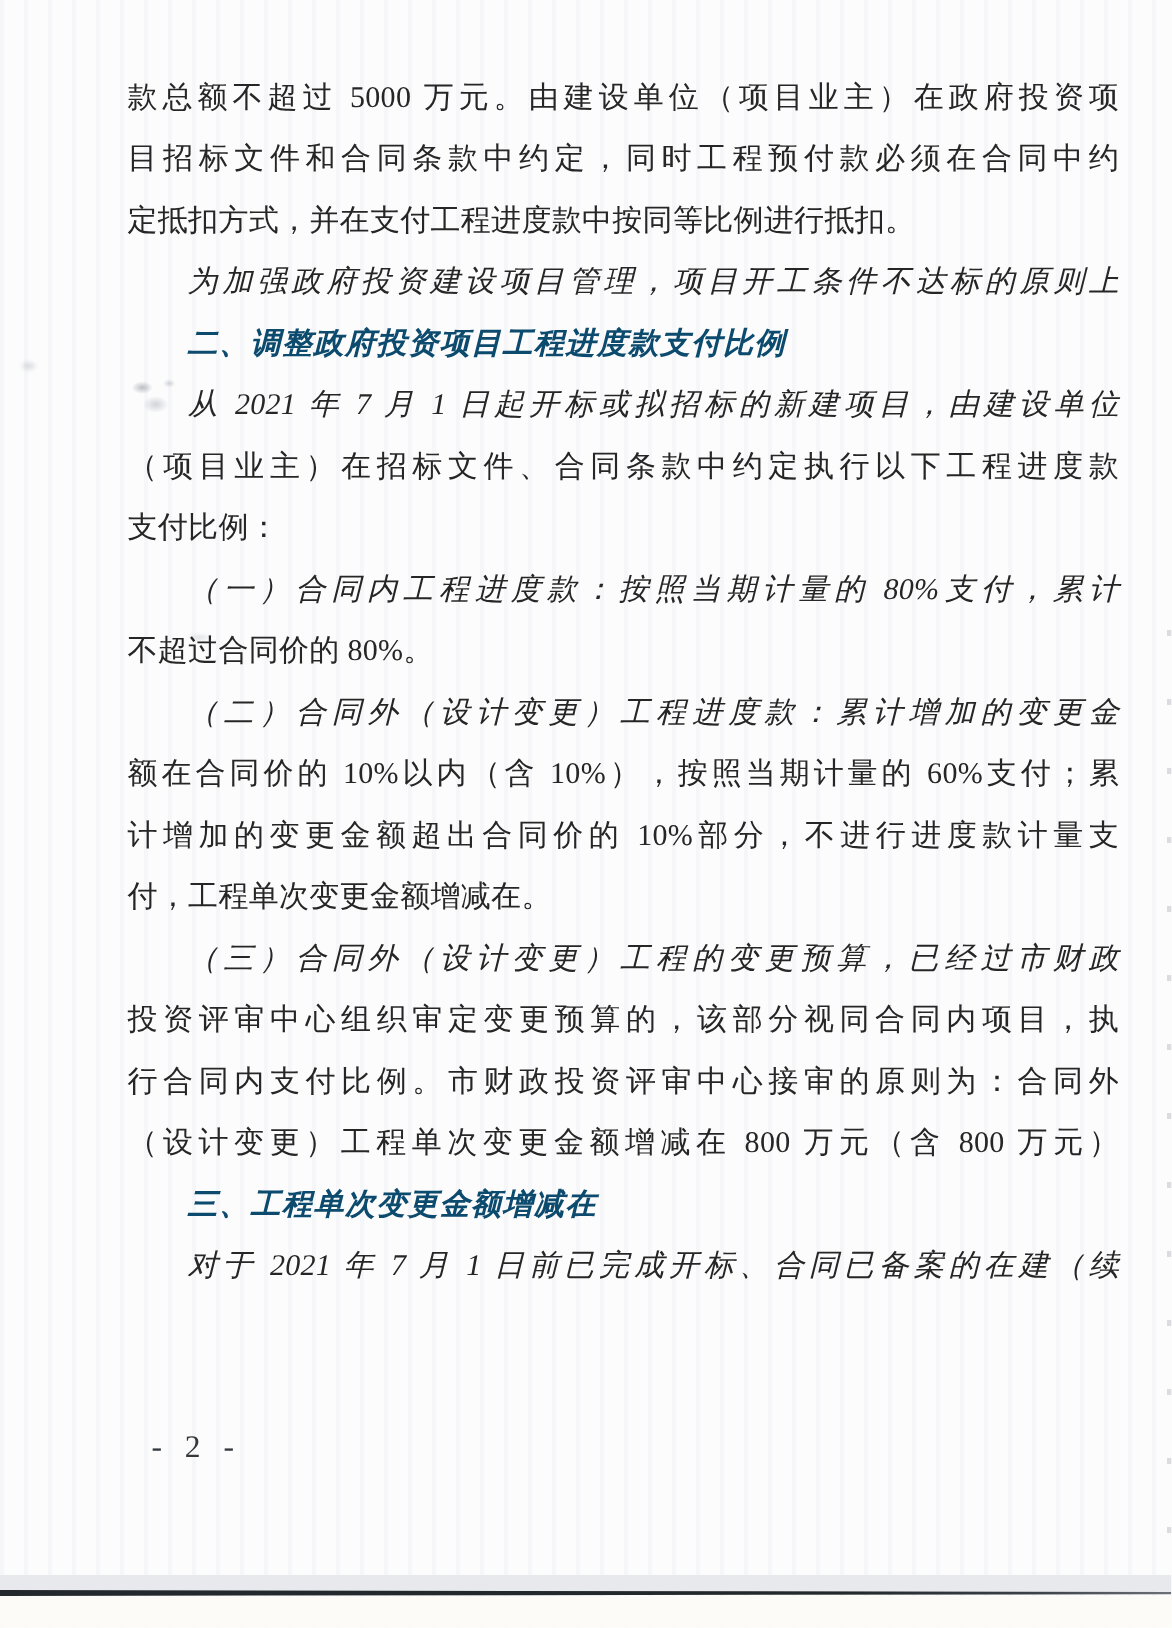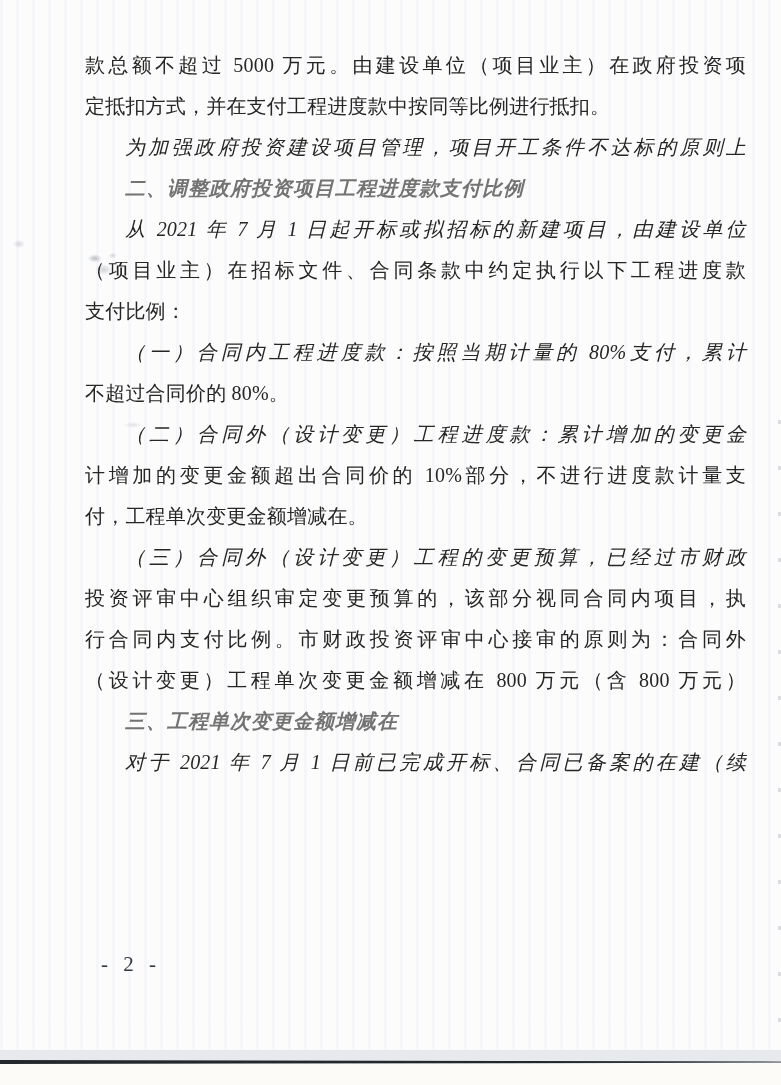--- a/index.html
+++ b/index.html
@@ -50,21 +50,21 @@
     text-justify: inter-ideograph;
   }
   .line.indent {
     text-indent: 2em;
     font-style: italic;
   }
   .line.heading {
     font-family: "Liberation Sans", "DejaVu Sans", sans-serif;
     font-weight: 700;
     letter-spacing: 1px;
-    color: #737373;
+    color: #0c4a6e;
   }
 
   .page-number {
     position: absolute;
     left: 101px;
     top: 952px;
     font-size: 21px;
     letter-spacing: 5px;
     color: #33383c;
     font-family: "Liberation Serif", "DejaVu Serif", serif;
@@ -152,29 +152,31 @@
 
 <div class="page">
 
   <div class="smudge-b"></div>
   <div class="smudge-a"></div>
   <div class="smudge-c"></div>
   <div class="right-edge-dots"></div>
 
   <div class="text-column">
     <div class="line justify">款总额不超过 5000 万元。由建设单位（项目业主）在政府投资项</div>
+    <div class="line justify">目招标文件和合同条款中约定，同时工程预付款必须在合同中约</div>
     <div class="line">定抵扣方式，并在支付工程进度款中按同等比例进行抵扣。</div>
     <div class="line indent justify">为加强政府投资建设项目管理，项目开工条件不达标的原则上</div>
     <div class="line indent heading">二、调整政府投资项目工程进度款支付比例</div>
     <div class="line indent justify">从 2021 年 7 月 1 日起开标或拟招标的新建项目，由建设单位</div>
     <div class="line justify">（项目业主）在招标文件、合同条款中约定执行以下工程进度款</div>
     <div class="line">支付比例：</div>
     <div class="line indent justify">（一）合同内工程进度款：按照当期计量的 80%支付，累计</div>
     <div class="line">不超过合同价的 80%。</div>
     <div class="line indent justify">（二）合同外（设计变更）工程进度款：累计增加的变更金</div>
+    <div class="line justify">额在合同价的 10%以内（含 10%），按照当期计量的 60%支付；累</div>
     <div class="line justify">计增加的变更金额超出合同价的 10%部分，不进行进度款计量支</div>
     <div class="line">付，工程单次变更金额增减在。</div>
     <div class="line indent justify">（三）合同外（设计变更）工程的变更预算，已经过市财政</div>
     <div class="line justify">投资评审中心组织审定变更预算的，该部分视同合同内项目，执</div>
     <div class="line justify">行合同内支付比例。市财政投资评审中心接审的原则为：合同外</div>
     <div class="line justify">（设计变更）工程单次变更金额增减在 800 万元（含 800 万元）</div>
     <div class="line indent heading">三、工程单次变更金额增减在</div>
     <div class="line indent justify">对于 2021 年 7 月 1 日前已完成开标、合同已备案的在建（续</div>
   </div>
 

